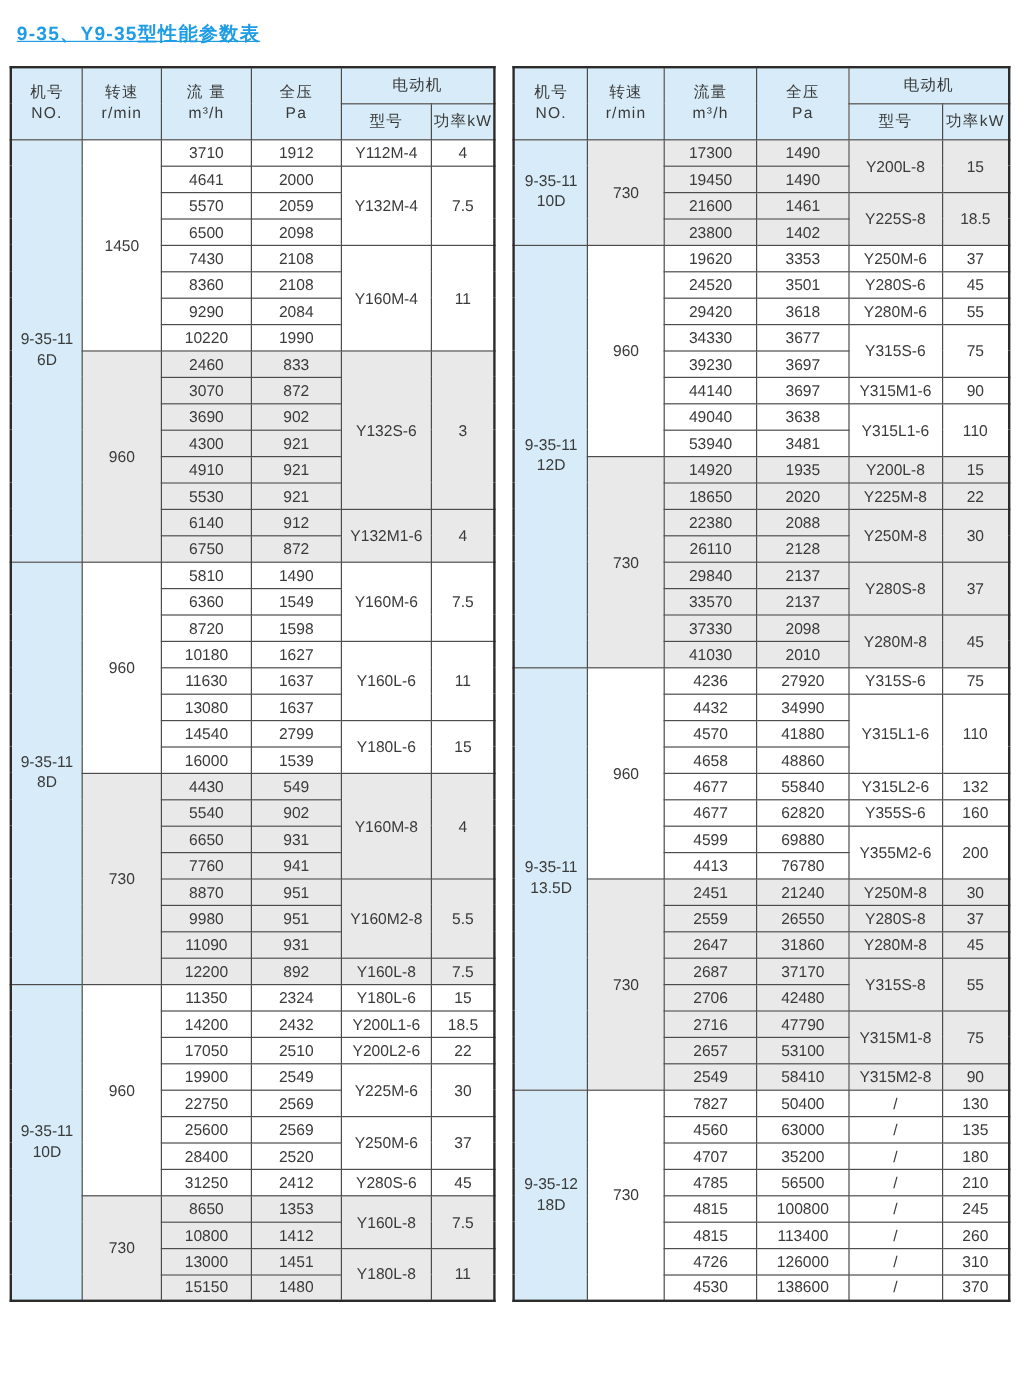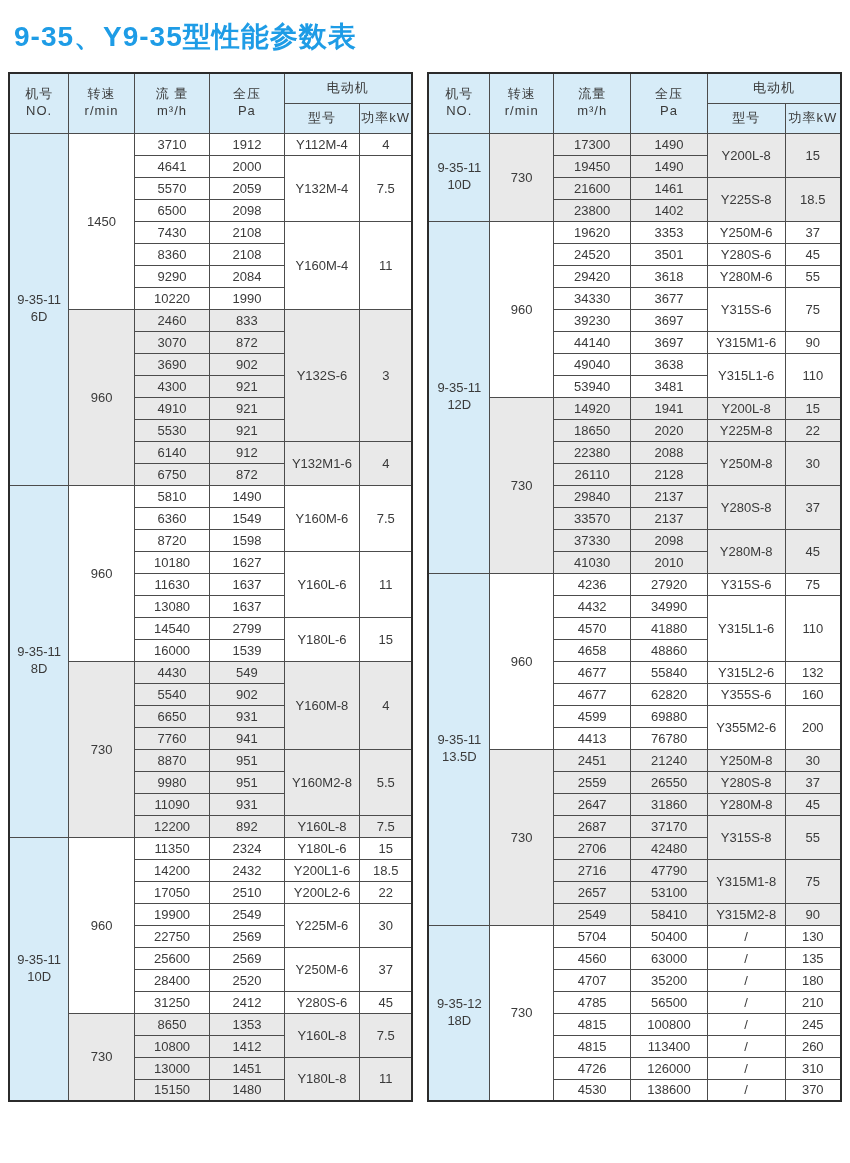--- a/index.html
+++ b/index.html
@@ -15,24 +15,25 @@
   body{
     margin:0;
     background:#ffffff;
     width:850px;
     font-family:"Liberation Sans","DejaVu Sans",sans-serif;
     color:var(--text);
   }
   .page{padding:12px 8px 20px 8px;}
   .page-title{
     color:var(--title-color);
-    font-size:28px;
+    font-size:16px;
     font-weight:bold;
     margin:6px 0 16px 6px;
     letter-spacing:1px;
+    text-decoration:underline;
   }
   .tables{display:flex;gap:14px;align-items:flex-start;}
   table.spec{
     border-collapse:collapse;
     table-layout:fixed;
     border:2px solid var(--outer);
   }
   table.spec th, table.spec td{
     border:1px solid var(--border);
     text-align:center;
@@ -437,21 +438,21 @@
             <td rowspan="2">Y315L1-6</td>
             <td rowspan="2">110</td>
           </tr>
           <tr>
             <td>53940</td>
             <td>3481</td>
           </tr>
           <tr>
             <td class="shaded" rowspan="8">730</td>
             <td class="shaded">14920</td>
-            <td class="shaded">1941</td>
+            <td class="shaded">1935</td>
             <td class="shaded" rowspan="1">Y200L-8</td>
             <td class="shaded" rowspan="1">15</td>
           </tr>
           <tr>
             <td class="shaded">18650</td>
             <td class="shaded">2020</td>
             <td class="shaded" rowspan="1">Y225M-8</td>
             <td class="shaded" rowspan="1">22</td>
           </tr>
           <tr>
@@ -575,21 +576,21 @@
             <td class="shaded">58410</td>
             <td class="shaded" rowspan="1">Y315M2-8</td>
             <td class="shaded" rowspan="1">90</td>
           </tr>
           <tr>
             <td class="machine-cell two-line" rowspan="8">
               <div>9-35-12</div>
               <div>18D</div>
             </td>
             <td rowspan="8">730</td>
-            <td>5704</td>
+            <td>7827</td>
             <td>50400</td>
             <td rowspan="1">/</td>
             <td rowspan="1">130</td>
           </tr>
           <tr>
             <td>4560</td>
             <td>63000</td>
             <td rowspan="1">/</td>
             <td rowspan="1">135</td>
           </tr>

